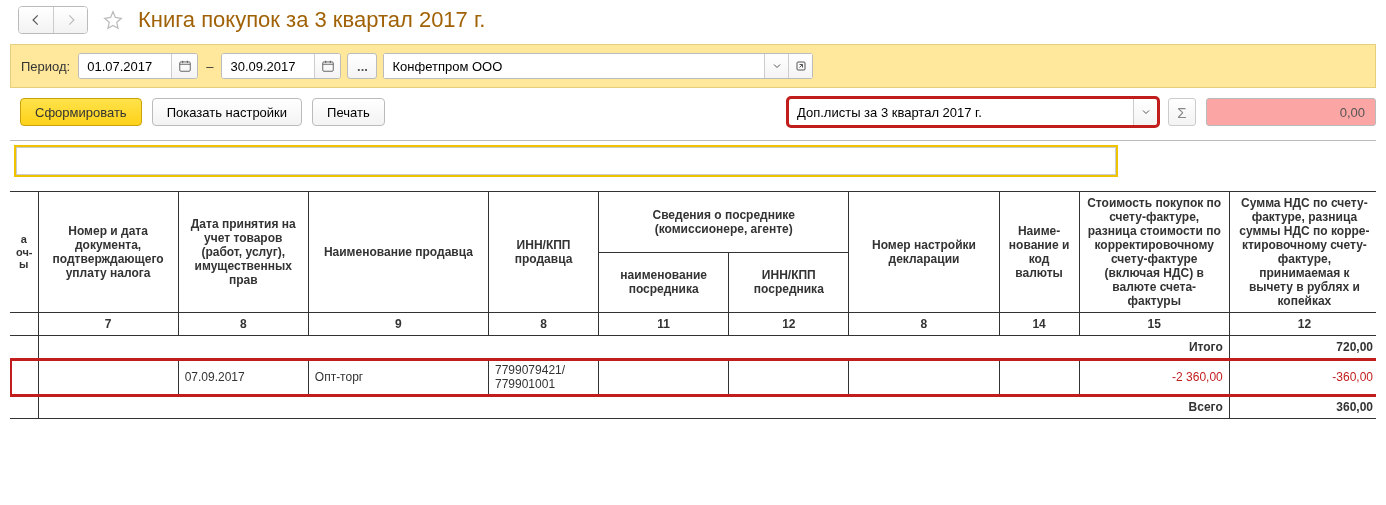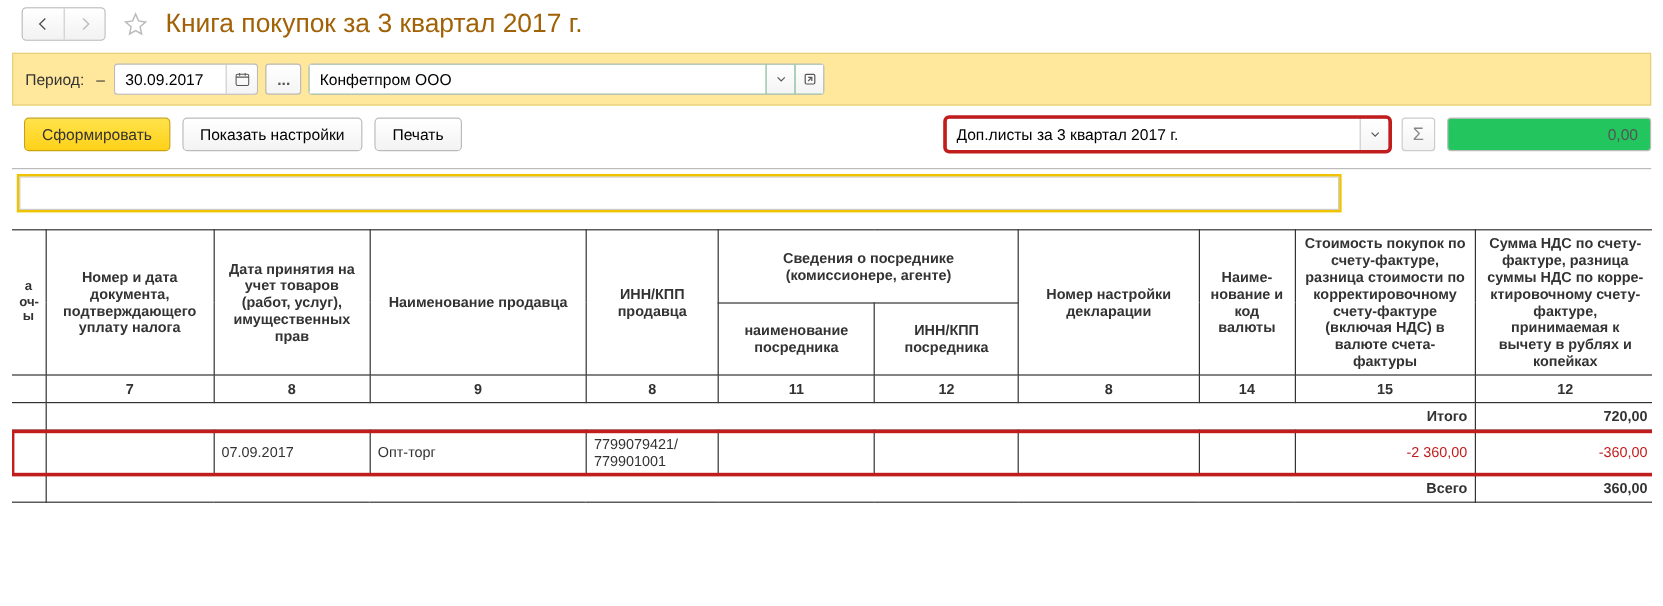--- a/index.html
+++ b/index.html
@@ -89,21 +89,21 @@
     background: linear-gradient(#fff,#f4f4f4);
     display:flex; align-items:center; justify-content:center;
     cursor:pointer;
     font-weight: bold;
     color:#555;
   }
   .orgcombo {
     flex: 1;
     max-width: 430px;
     display:flex; align-items:flex-start;
-    background:#22c55e;
+    background:#8b5cf6;
     border:1px solid #bbb;
     border-radius:3px;
     height:26px;
   }
   .orgcombo input {
     flex:1; border:none; outline:none; padding:0 8px; font:inherit; height:24px;
   }
   .dropbtn, .openbtn {
     width:24px; height:24px;
     border-left:1px solid #ccc;
@@ -154,21 +154,21 @@
   .sigma-btn {
     width:28px; height:28px;
     border:1px solid #ccc; border-radius:3px;
     background:linear-gradient(#fff,#f3f3f3);
     display:flex;align-items:center;justify-content:center;
     color:#888; font-size:15px;
   }
   .sumbox {
     width: 170px; height:28px;
     border:1px solid #bbb; border-radius:3px;
-    background:#22c55e;
+    background:#fca5a5;
     display:flex; align-items:center; justify-content:flex-end;
     padding: 0 10px;
     color:#555;
   }
 
   
   .report-wrap {
     margin: 6px 10px 0 10px;
     border-top: 1px solid #bbb;
     padding: 6px 0 0 0;
@@ -234,20 +234,29 @@
     <svg viewBox="0 0 24 24">
         <path d="M12 2l2.9 6.9L22 10l-5.5 4.8L18 22l-6-3.5L6 22l1.5-7.2L2 10l7.1-1.1z"></path>
       </svg>
   </div>
   <div class="title">Книга покупок за 3 квартал 2017 г.</div>
 </div>
 
 <div class="filterbar">
   <span class="lbl">Период:</span>
 
+  <span class="dateinput">
+    <input type="text" value="01.07.2017" style="">
+    <span class="calbtn">
+      <svg viewBox="0 0 24 24">
+          <rect x="3" y="5" width="18" height="16" rx="2"></rect>
+          <path d="M3 9h18M8 3v4M16 3v4"></path>
+        </svg>
+    </span>
+  </span>
 
   <span class="sep">–</span>
 
   <span class="dateinput">
     <input type="text" value="30.09.2017" style="">
     <span class="calbtn">
       <svg viewBox="0 0 24 24">
           <rect x="3" y="5" width="18" height="16" rx="2"></rect>
           <path d="M3 9h18M8 3v4M16 3v4"></path>
         </svg>

